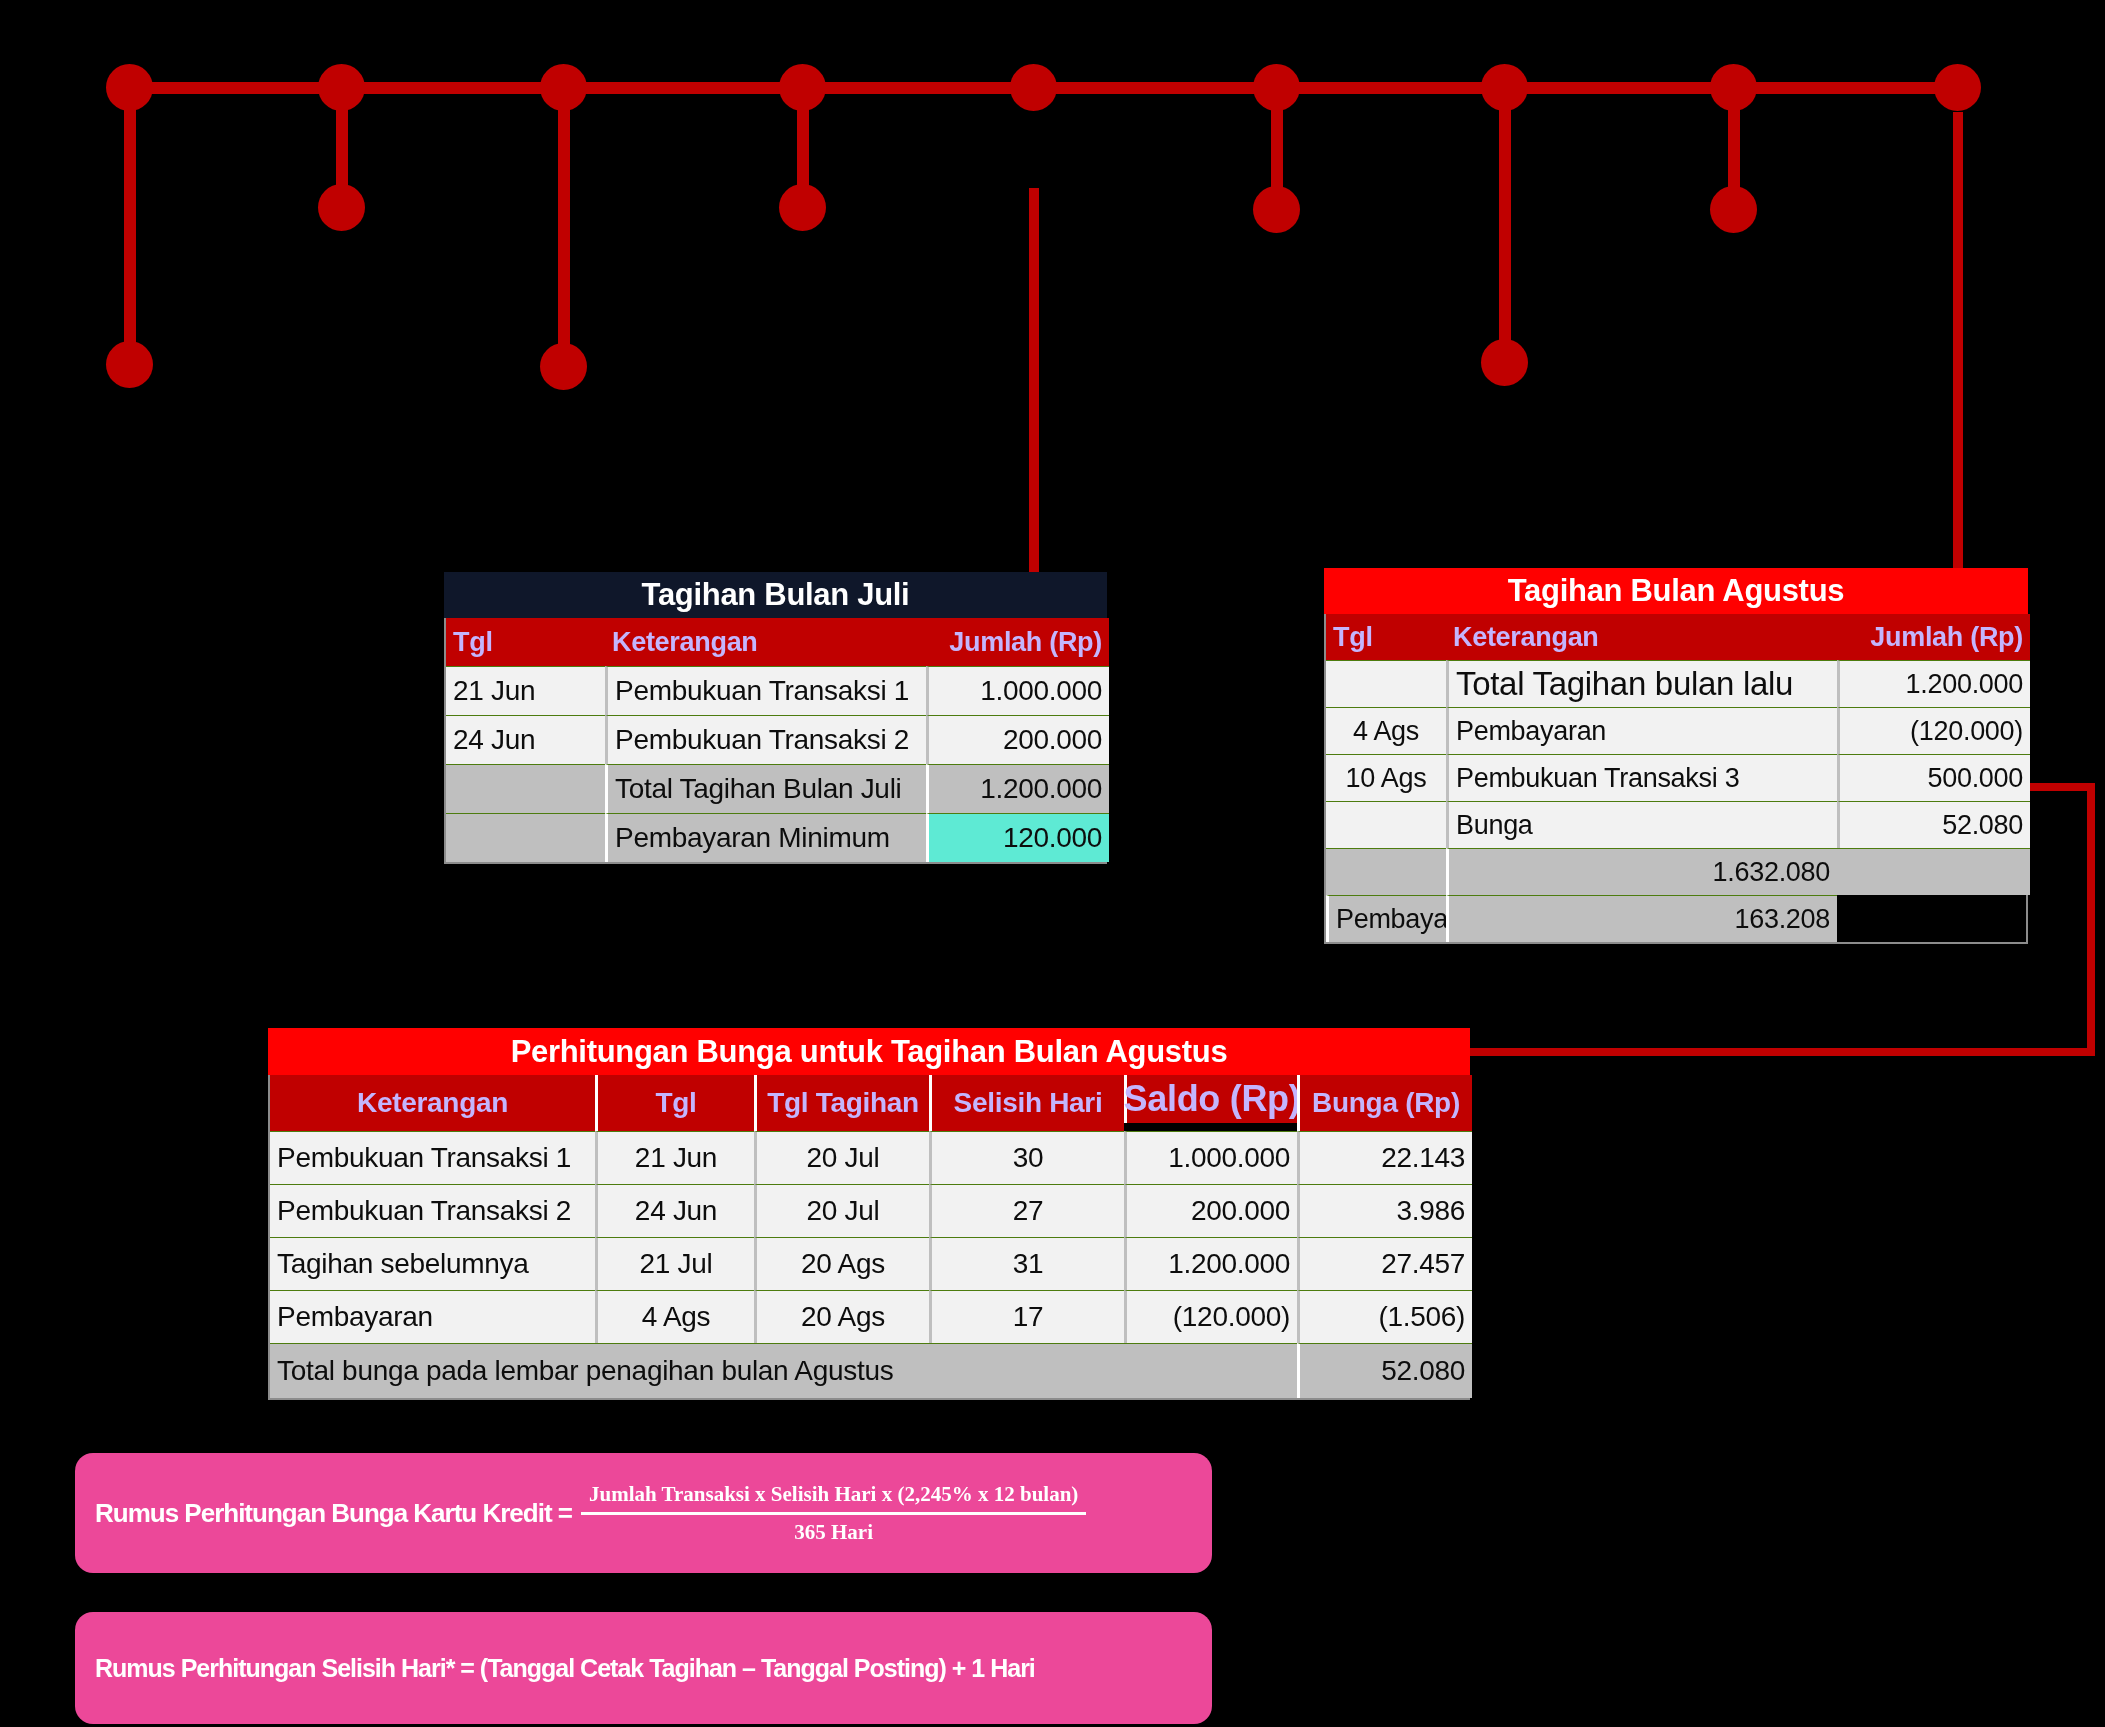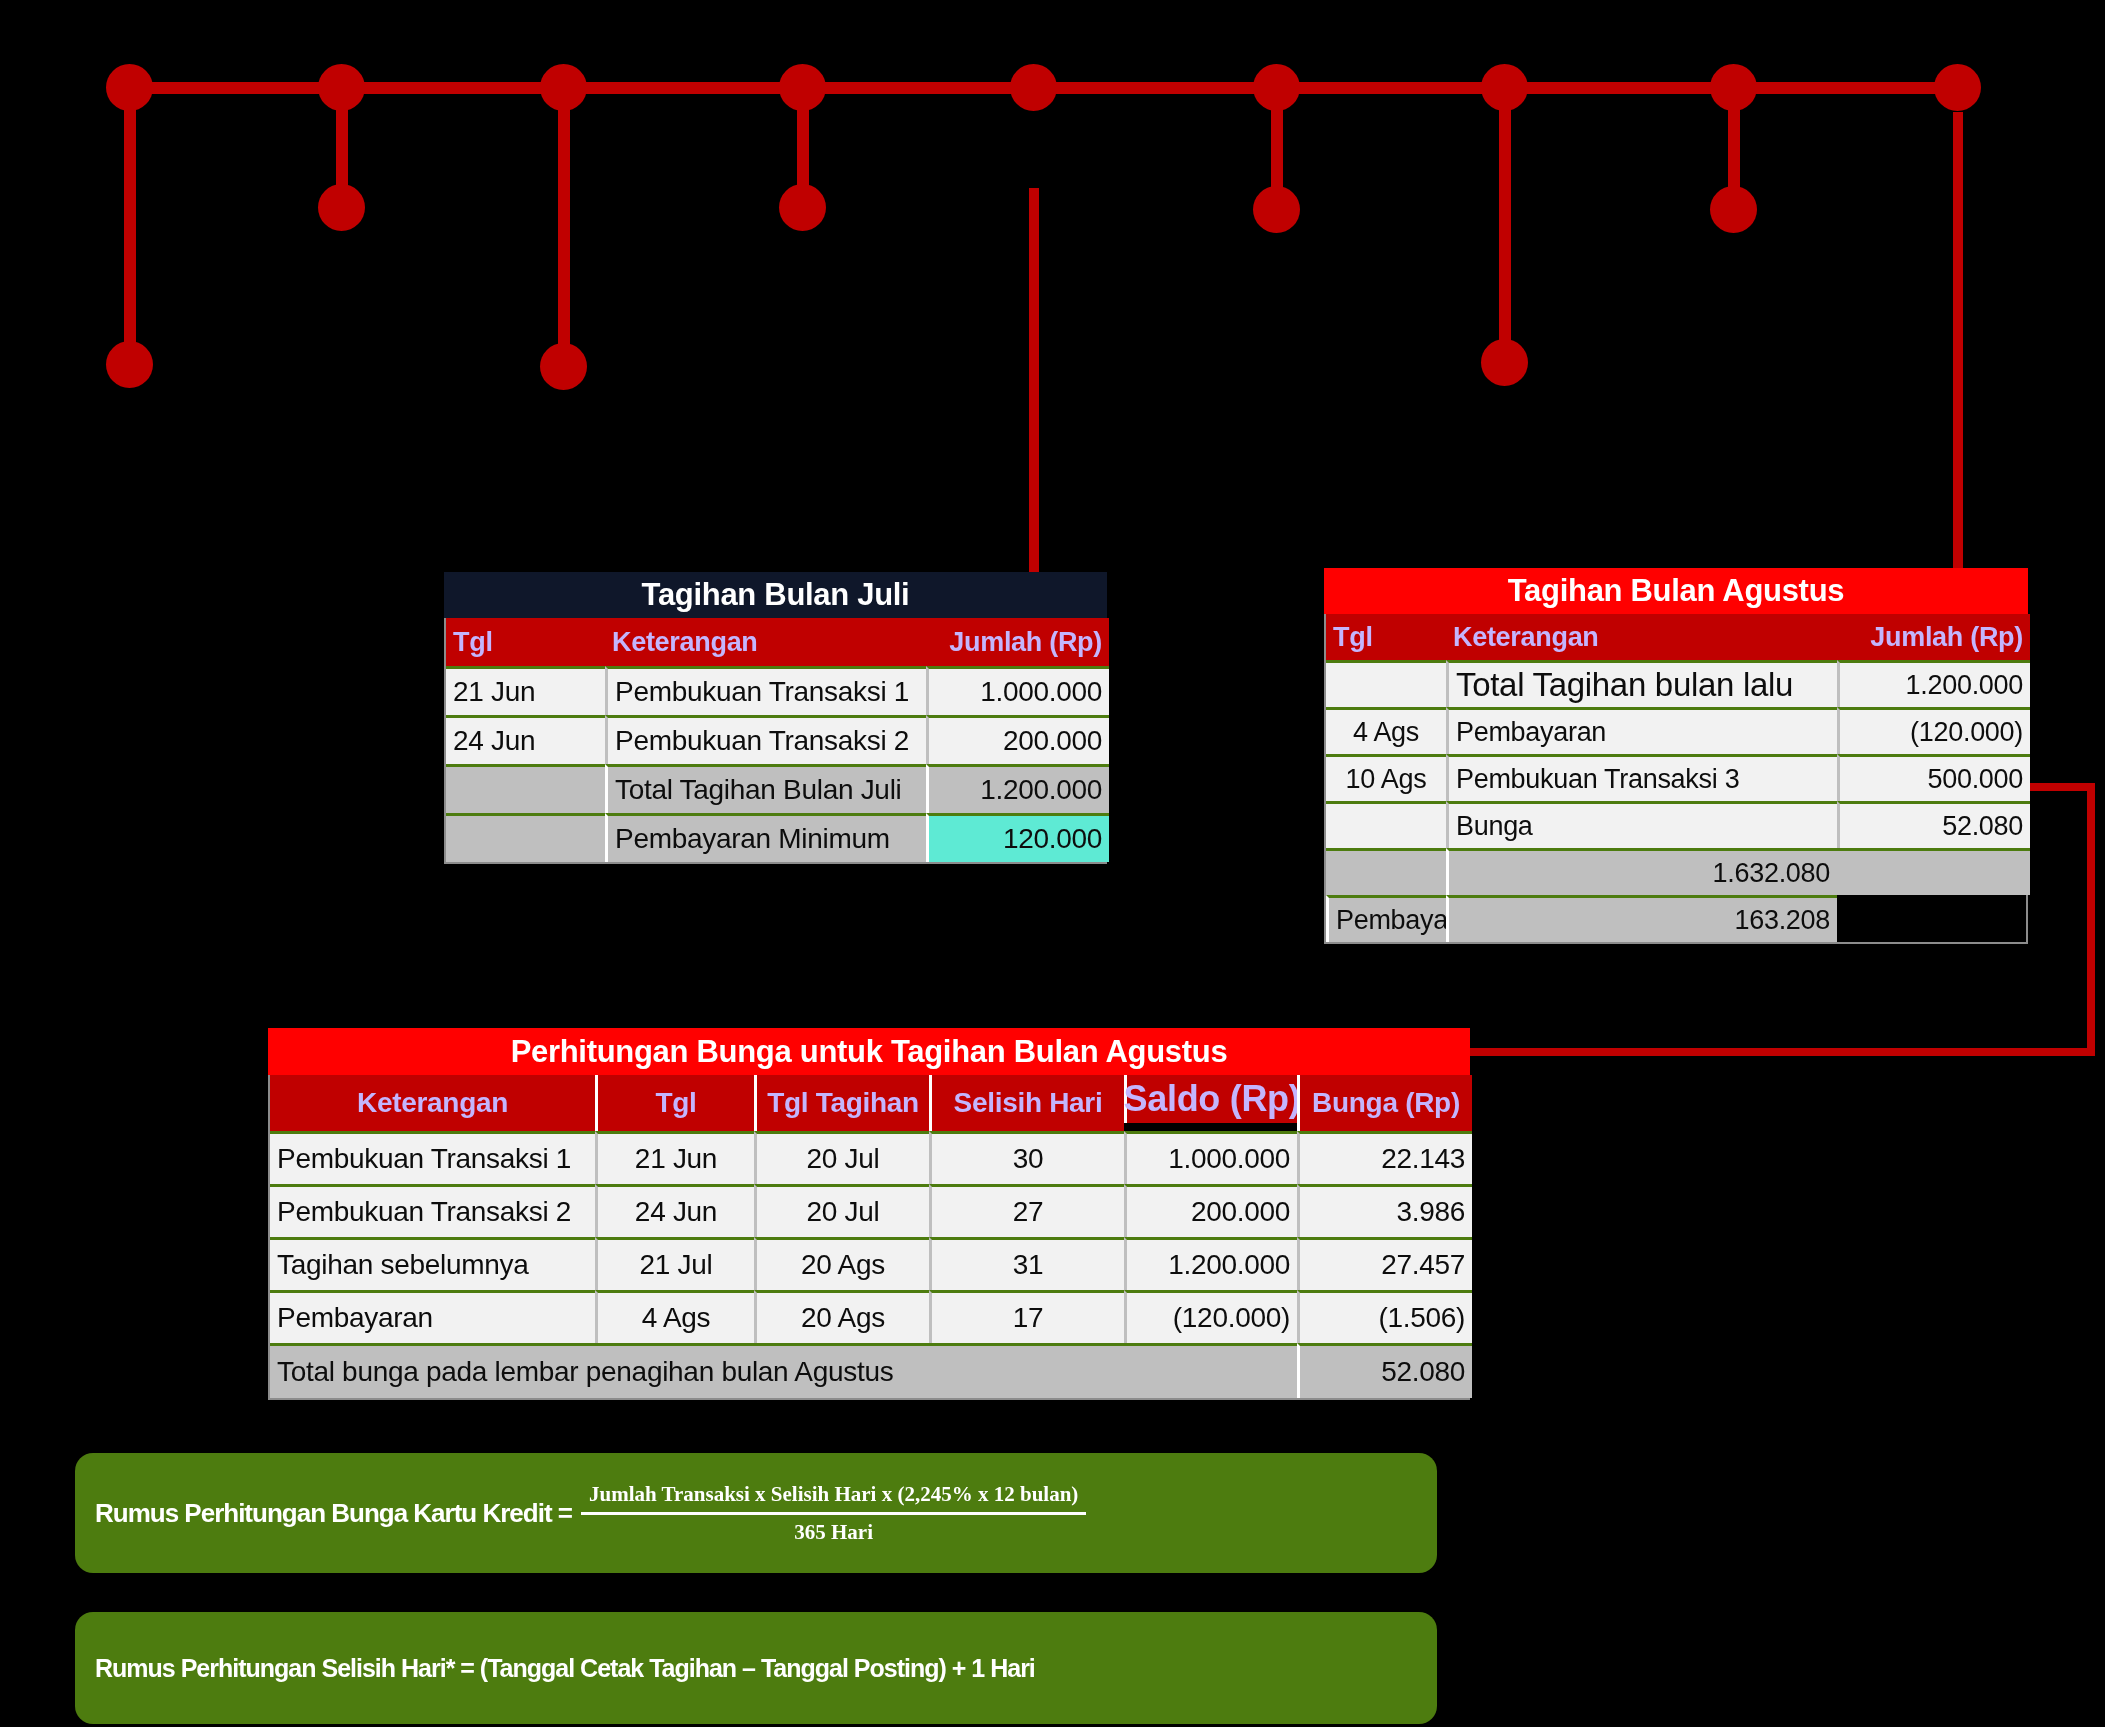--- a/index.html
+++ b/index.html
@@ -19,27 +19,27 @@
   }
   .tbl-body{display:grid;border:2px solid #8c8c8c;border-top:none;box-sizing:content-box;}
   .cell{
     box-sizing:border-box;display:flex;align-items:center;
     padding:0 7px;color:#0d0d0d;letter-spacing:-0.3px;white-space:nowrap;overflow:visible;
   }
   .cell.head{color:#c4b5fd;font-weight:bold;}
   .al{justify-content:flex-start;}
   .ac{justify-content:center;}
   .ar{justify-content:flex-end;}
-  .bt{border-top:3px solid #4d7c0f;}
+  .bt{border-top:1px solid #4d7c0f;}
   .sep-g{border-left:3px solid #bfbfbf;}
   .sep-w{border-left:3px solid #fff;}
   
   .fbox{
-    position:absolute;left:75px;width:1362px;box-sizing:border-box;
-    background:#4d7c0f;border-radius:18px;
+    position:absolute;left:75px;width:1137px;box-sizing:border-box;
+    background:#ec4899;border-radius:18px;
     display:flex;align-items:center;padding-left:20px;
     color:#fff;font-weight:bold;
   }
   #formula1{top:1453px;height:120px;}
   #formula2{top:1612px;height:112px;}
   .flabel{font-size:26px;letter-spacing:-1px;white-space:nowrap;}
   .flabel2{font-size:25px;letter-spacing:-1px;white-space:nowrap;}
   .frac{display:flex;flex-direction:column;align-items:center;margin-left:9px;}
   .fnum{
     font-family:"Liberation Serif",serif;font-size:21px;font-weight:bold;

